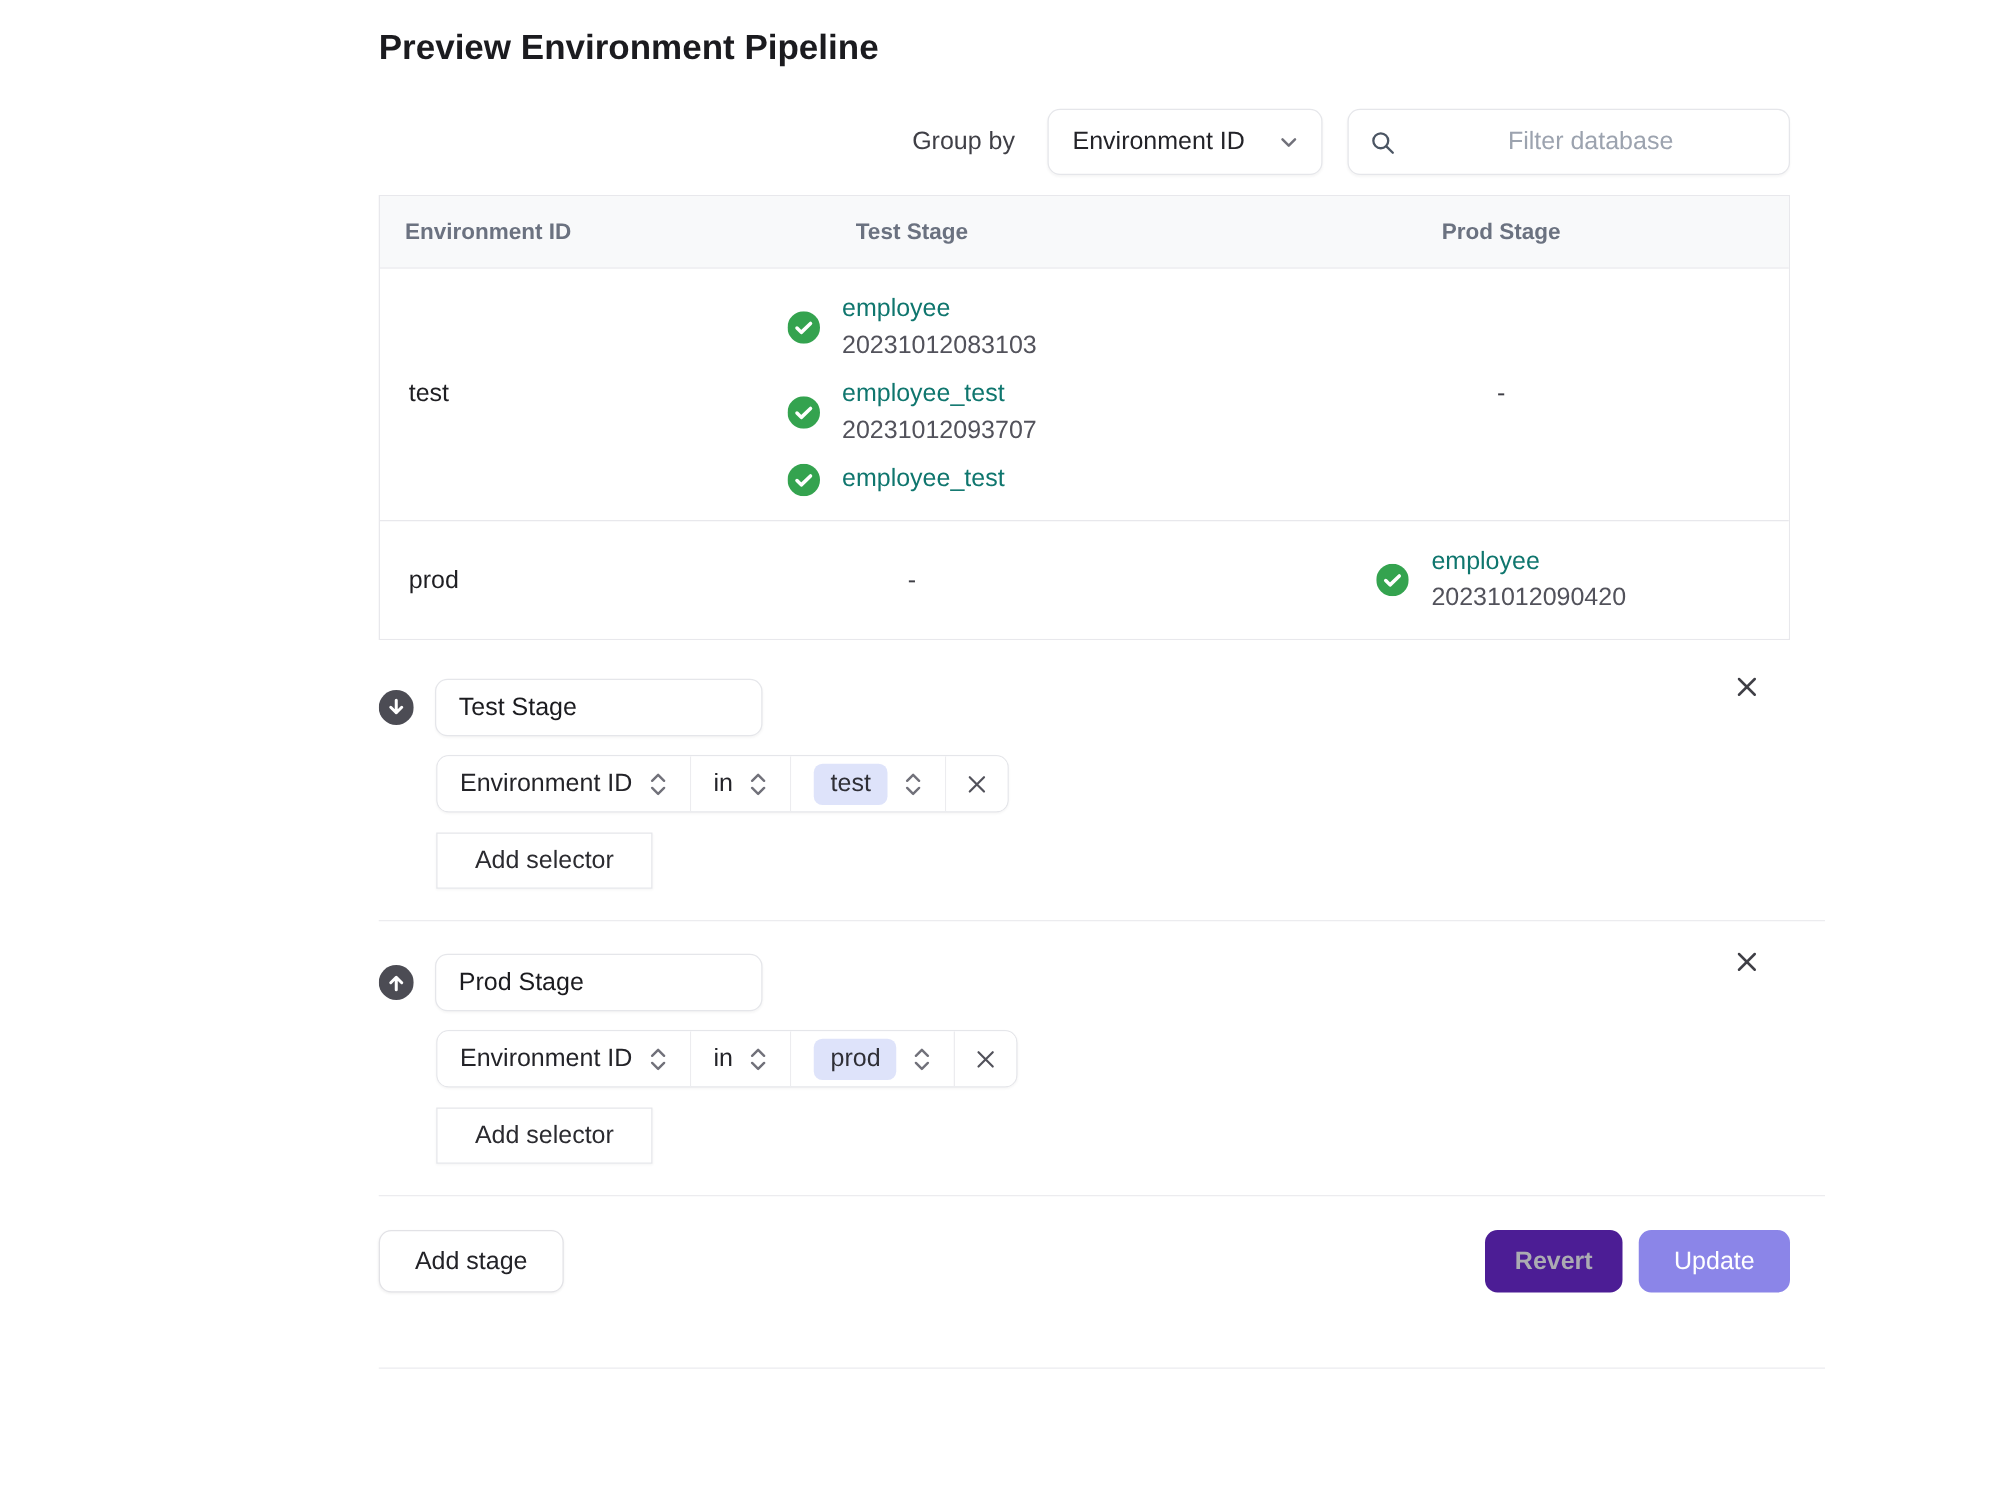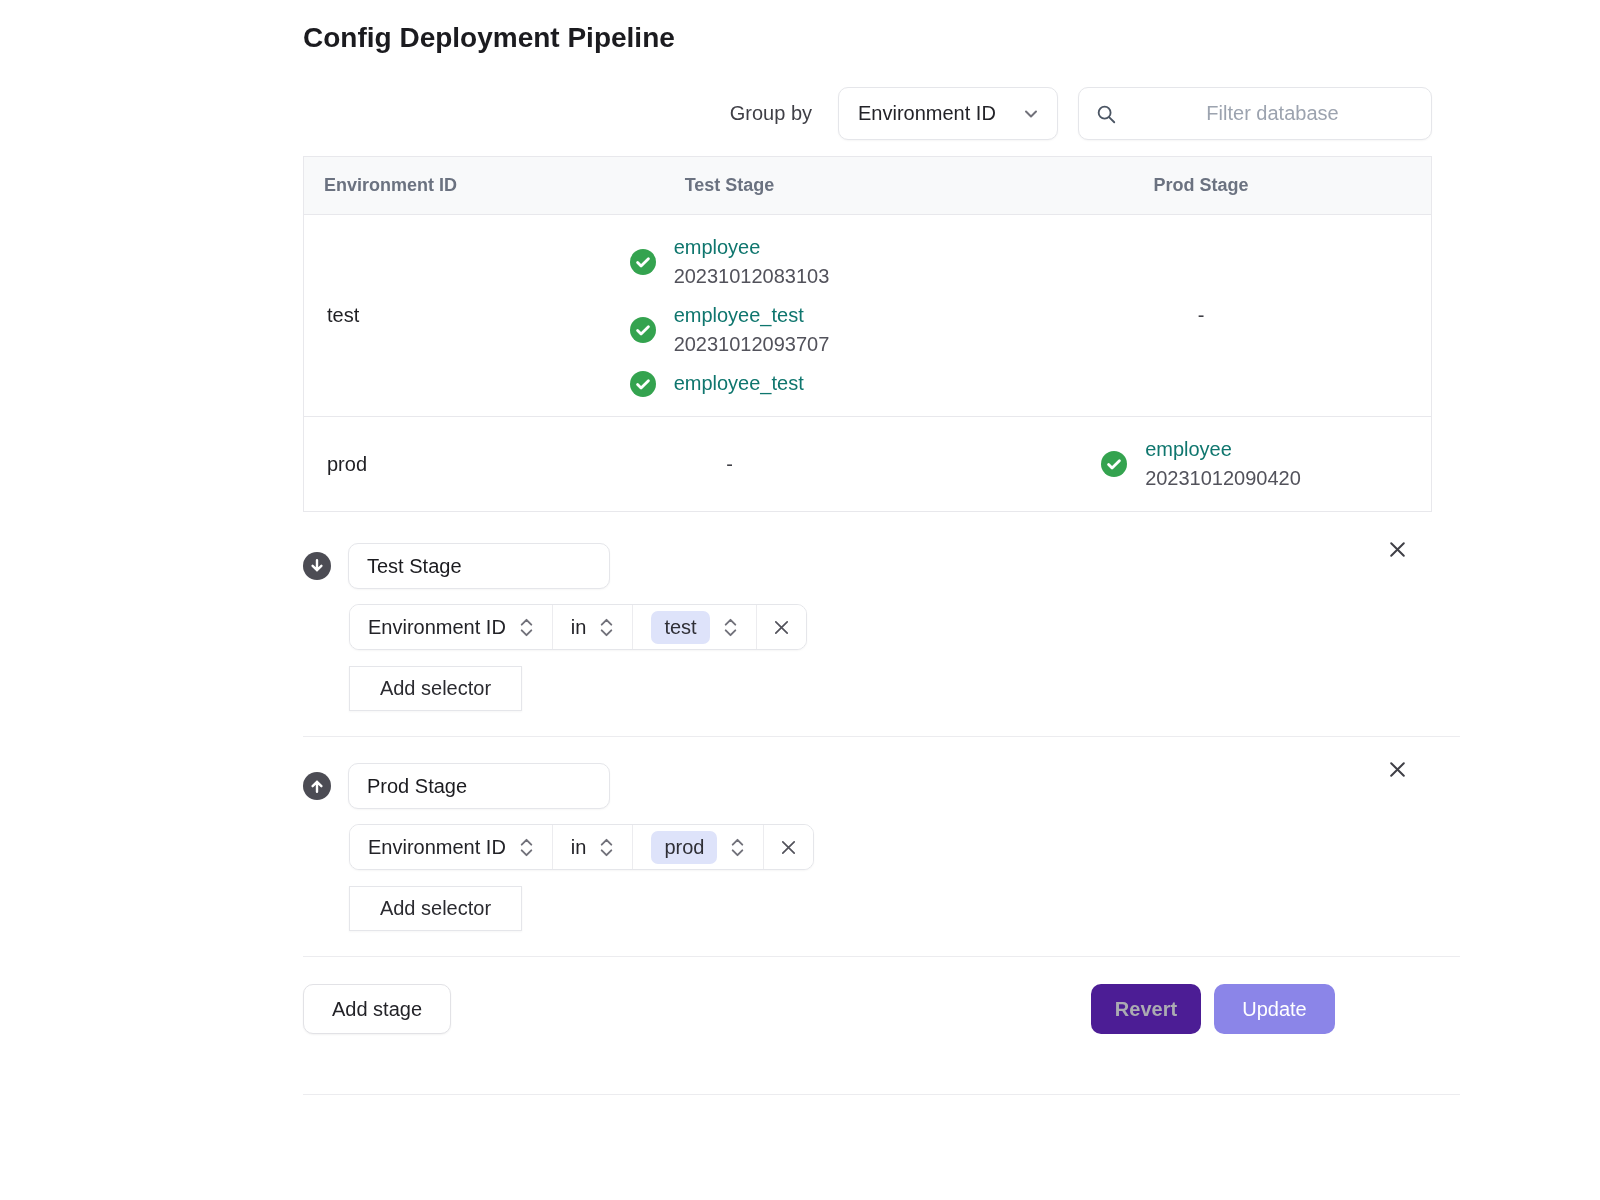--- a/index.html
+++ b/index.html
@@ -66,36 +66,36 @@
     color:#232328;background:#fff;cursor:pointer;}
   .seg .tag{background:var(--tag-bg);border-radius:7px;padding:5px 13px;font-size:20px;color:#2f2f36;}
   .seg-x{display:flex;align-items:center;padding:0 15px;border:0;background:#fff;cursor:pointer;}
   .add-selector-btn{display:flex;align-items:center;justify-content:center;margin-left:46px;margin-top:16px;
     width:173px;height:45px;border:1px solid var(--border);border-radius:0;background:#fff;font-size:20px;
     font-weight:500;color:#2b2b30;font-family:inherit;cursor:pointer;box-shadow:0 1px 2px rgba(0,0,0,.04);}
   .divider{border:0;border-top:1px solid #ececef;width:1157px;margin-top:25px;}
   .stage-head.second{margin-top:26px;}
 
   
-  .footer-row{margin-top:27px;width:1032px;display:flex;align-items:center;}
+  .footer-row{margin-top:27px;width:1129px;display:flex;align-items:center;}
   .btn{height:50px;border-radius:10px;font-size:20px;font-family:inherit;cursor:pointer;display:flex;
     align-items:center;justify-content:center;}
   .add-stage-btn{width:148px;background:#fff;border:1px solid #e2e2e6;color:#232328;box-shadow:0 1px 2px rgba(0,0,0,.05);}
   .spacer{flex:1;}
   .revert-btn{width:110px;background:#4c1d95;border:0;color:#ababb2;margin-right:13px;font-weight:bold;}
   .update-btn{width:121px;background:var(--accent);border:0;color:#fff;font-weight:500;}
   .bottom-divider{border:0;border-top:1px solid #ececef;width:1157px;margin-top:60px;}
 </style>
 </head>
 <body>
 
 <div class="canvas">
   <div class="content">
 
-    <h1 class="page-title">Config Deployment Pipeline</h1>
+    <h1 class="page-title">Preview Environment Pipeline</h1>
 
     <div class="toolbar">
       <span class="group-by-label">Group by</span>
       <div class="select-box">
         <span>Environment ID</span>
         <span style="display:flex;">
           <svg width="20" height="20" viewBox="0 0 20 20" fill="none" stroke="#71717a" stroke-width="2" stroke-linecap="round" stroke-linejoin="round">
               <path d="M5 7.5l5 5 5-5"></path>
             </svg>
         </span>

